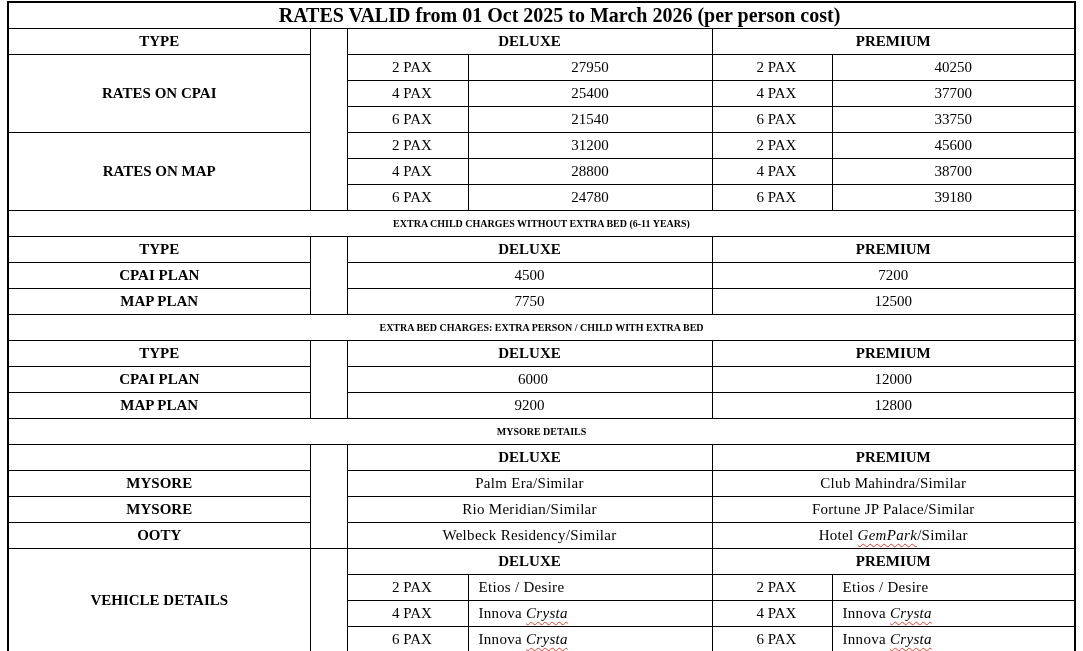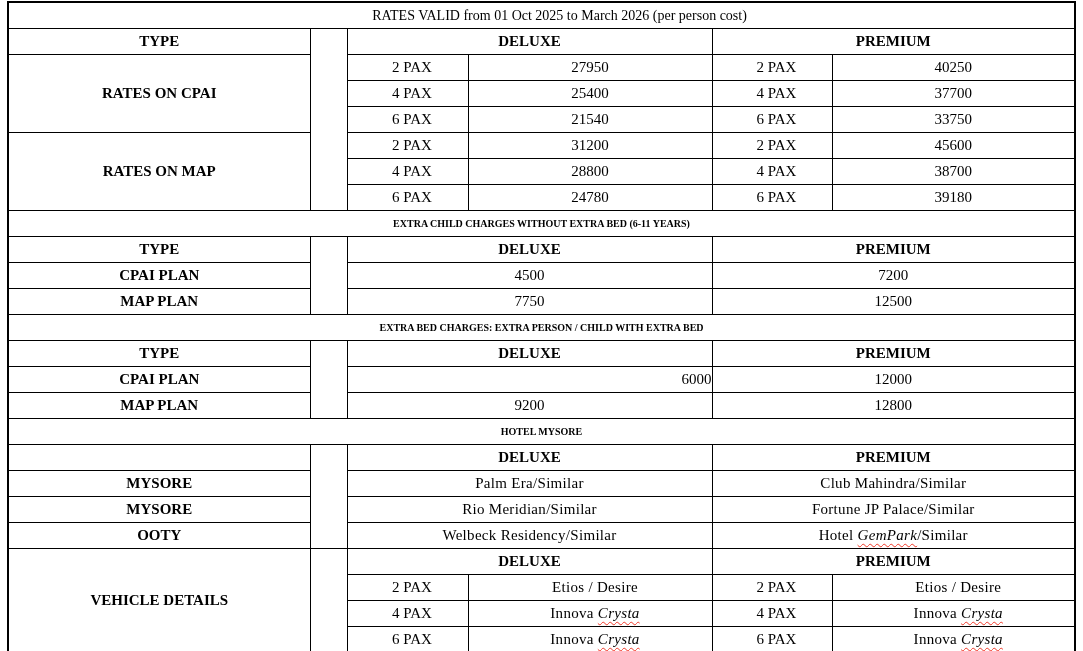--- a/index.html
+++ b/index.html
@@ -4,26 +4,26 @@
 <style>
   html,body{margin:0;padding:0;background:#ffffff;}
   .page{position:relative;width:1083px;height:651px;background:#ffffff;color:#000;
         font-family:"Liberation Serif", serif;overflow:hidden;}
   table.sheet{position:absolute;left:7px;top:1px;width:1068px;
         border-collapse:collapse;table-layout:fixed;border:2px solid #000;}
   td{border:1.5px solid #000;height:25px;padding:0;font-size:15px;text-align:center;
      vertical-align:middle;overflow:hidden;white-space:nowrap;}
   tr{height:26px;}
   td.b{font-weight:bold;}
-  td.title{font-weight:normal;font-size:14px;padding-left:36px;}
+  td.title{font-weight:bold;font-size:20px;padding-left:36px;}
   td.sec{font-weight:bold;font-size:10px;}
   td.paxL{text-align:center;padding-left:9px;}
-  td.vleft{text-align:center;padding-left:10px;letter-spacing:0.3px;}
+  td.vleft{text-align:left;padding-left:10px;letter-spacing:0.3px;}
   td.hotel{letter-spacing:0.3px;margin-top:12px;}
-  td.numleft{text-align:right;padding-left:7px;}
+  td.numleft{text-align:center;padding-left:7px;}
   .mis{text-decoration-line:underline;text-decoration-style:wavy;
        text-decoration-color:#f03a2a;text-decoration-thickness:1px;text-underline-offset:3px;font-style:italic;}
 </style>
 </head>
 <body>
 
 <div class="page">
 <table class="sheet">
   <colgroup>
     <col style="width:302px">
@@ -120,21 +120,21 @@
     <td colspan="2" class="numleft">6000</td>
     <td colspan="2">12000</td>
   </tr>
   <tr>
     <td class="b">MAP PLAN</td>
     <td colspan="2">9200</td>
     <td colspan="2">12800</td>
   </tr>
 
   <tr>
-          <td colspan="6" class="sec">HOTEL MYSORE</td>
+          <td colspan="6" class="sec">MYSORE DETAILS</td>
         </tr>
   <tr>
     <td></td>
     <td rowspan="4"></td>
     <td colspan="2" class="b">DELUXE</td>
     <td colspan="2" class="b">PREMIUM</td>
   </tr>
   <tr>
     <td class="b">MYSORE</td>
     <td colspan="2" class="hotel">Palm Era/Similar</td>

